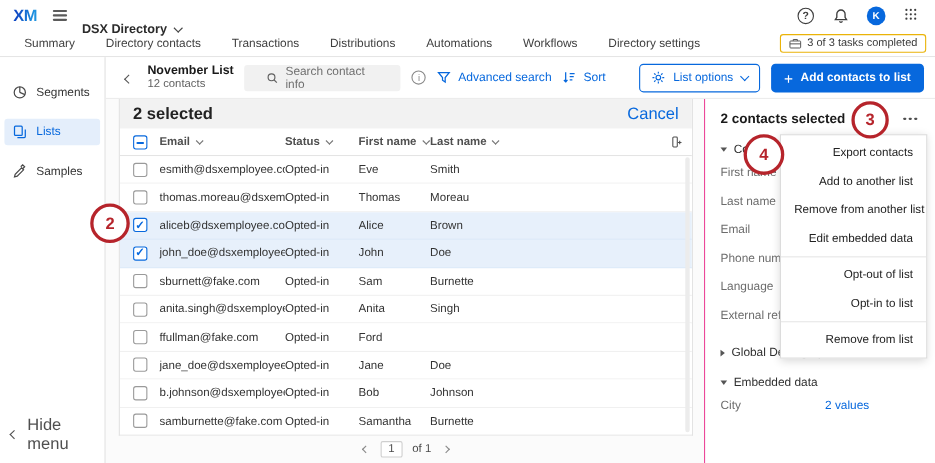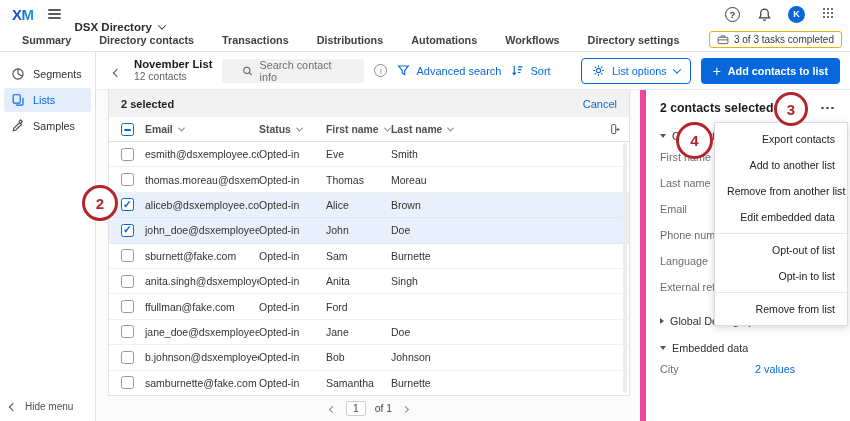--- a/index.html
+++ b/index.html
@@ -19,36 +19,36 @@
   .ico-btn { width:18px; height:18px; display:flex; align-items:center; justify-content:center; color:#3d3d3d; cursor:pointer; }
   .help-circ { width:15px; height:15px; border:1.3px solid #3d3d3d; border-radius:50%; font-size:9.5px; font-weight:700;
     display:flex; align-items:center; justify-content:center; color:#3d3d3d; }
   .avatar { width:17px; height:17px; border-radius:50%; background:#0768dd; color:#fff; font-size:9px; font-weight:700;
     display:flex; align-items:center; justify-content:center; cursor:pointer; }
   .dots9 { display:grid; grid-template-columns:repeat(3,4px); grid-template-rows:repeat(3,4px); }
   .dots9 i { width:2.3px; height:2.3px; background:#3d3d3d; border-radius:50%; }
 
   
   .tabbar { height:24px; display:flex; align-items:stretch; border-bottom:1px solid #e3e3e3; padding-left:8px; background:#fff; }
-  .tab { position:relative; padding:0 14px; font-size:10.8px; color:#3f3f3f; display:flex; align-items:center; cursor:pointer; white-space:nowrap;font-weight:bold; }
+  .tab { position:relative; padding:0 14px; font-size:10.8px; color:#3f3f3f; display:flex; align-items:center; cursor:pointer; white-space:nowrap; }
   .tab.active { color:#1a1a1a; }
   .tab.active::after { content:""; position:absolute; left:6px; right:6px; bottom:0; height:3px; border-radius:2px 2px 0 0;
     background:linear-gradient(90deg,#0b4dc0,#00b3d8); }
   .tasks-pill { margin-left:auto; margin-right:8px; align-self:center; display:flex; align-items:center; gap:5px;
     border:1px solid #eab308; border-radius:3px; padding:2px 7px; font-size:10px; color:#3a3a3a; background:#fff; cursor:pointer; }
 
   
   .bodyrow { display:flex; height:369px; }
   .sidebar { width:96px; border-right:1px solid #e1e1e1; background:#fff; position:relative; padding-top:8px; flex:none; }
-  .side-item { display:flex; align-items:center; gap:8px; height:24px; margin:2px 4px; padding:0 7px; border-radius:3px;
+  .side-item { display:flex; align-items:center; gap:8px; height:24px; margin:12px 4px; padding:0 7px; border-radius:3px;
     font-size:10.8px; color:#333; cursor:pointer; }
   .side-item svg { flex:none; color:#4a4a4a; }
   .side-item.active { background:#e4eefb; color:#0768dd; }
   .side-item.active svg { color:#0768dd; }
-  .hide-menu { position:absolute; left:10px; bottom:9px; display:flex; align-items:center; gap:9px; font-size:10px; color:#4f4f4f; cursor:pointer; }
+  .hide-menu { position:absolute; left:10px; bottom:9px; display:flex; align-items:center; gap:9px; font-size:15px; color:#4f4f4f; cursor:pointer; }
 
   .main { flex:1; display:flex; flex-direction:column; min-width:0; }
 
   
   .toolbar { height:38px; display:flex; align-items:center; gap:10px; padding:0 10px 0 14px; border-bottom:1px solid #ececec; background:#fff; }
   .chev { width:6px; height:6px; border-right:1.4px solid currentColor; border-bottom:1.4px solid currentColor; display:inline-block; }
   .chev.down { transform:rotate(45deg) translate(-1px,-1px); }
   .chev.left { transform:rotate(135deg); }
   .chev.right { transform:rotate(-45deg); }
   .back-btn { color:#555; cursor:pointer; padding:4px; }
@@ -64,21 +64,21 @@
   .btn-outline { display:flex; align-items:center; gap:7px; height:26px; padding:0 10px; border:1px solid #0768dd; border-radius:4px;
     color:#0768dd; background:#fff; font-size:10.8px; cursor:pointer; }
   .btn-primary { display:flex; align-items:center; gap:7px; height:26px; padding:0 12px; border:none; border-radius:4px;
     color:#fff; background:#0768dd; font-size:10.8px; font-weight:600; cursor:pointer; }
   .plus-g { font-size:14px; font-weight:400; line-height:1; }
 
   
   .content { flex:1; display:flex; min-height:0; }
   .table-area { flex:1; min-width:0; background:#fbfbfb; padding:0 10px 0 12px; }
   .table-card { height:306px; background:#fff; border:1px solid #e3e3e3; border-top:none; overflow:hidden; position:relative; }
-  .sel-bar { height:27px; background:#f2f2f2; display:flex; align-items:center; padding:0 12px; font-size:11px; }
+  .sel-bar { height:27px; background:#f2f2f2; display:flex; align-items:center; padding:0 12px; font-size:15px; }
   .sel-bar .txt { font-weight:700; color:#222; }
   .sel-bar .cancel { margin-left:auto; color:#0768dd; cursor:pointer; }
   .tgrid { display:grid; grid-template-columns:36px 114px 67px 65px 1fr 30px; align-items:center; }
   .thead { height:25px; border-bottom:1px solid #e2e2e2; font-size:10.4px; color:#4f4f4f; font-weight:600; background:#fff; }
   .thead .hc { display:flex; align-items:center; gap:6px; cursor:pointer; }
   .thead .chev { width:5px; height:5px; color:#777; }
   .trow { height:25.4px; font-size:10.5px; color:#333; border-bottom:1px solid #f0f0f0; background:#fff; cursor:pointer; }
   .trow.sel { background:#e7f0fb; border-bottom-color:#dbe8f8; }
   .cellpad { padding-right:6px; white-space:nowrap; overflow:hidden; text-overflow:clip; }
   .cb-wrap { display:flex; justify-content:center; }
@@ -87,21 +87,21 @@
   .cb.checked::after { content:"\2713"; position:absolute; left:1.5px; top:-1.5px; color:#0768dd; font-size:10.5px; font-weight:700; }
   .cb.indet { border-color:#0768dd; }
   .cb.indet::after { content:""; position:absolute; left:2px; right:2px; top:5px; height:2px; background:#0768dd; border-radius:1px; }
   .colopt { display:flex; justify-content:center; color:#4f4f4f; cursor:pointer; }
   .vscroll { position:absolute; top:53px; right:2px; bottom:2px; width:4px; background:#ececec; border-radius:2px; }
   .pagi { height:25px; display:flex; align-items:center; justify-content:center; gap:9px; font-size:10.4px; color:#4a4a4a; }
   .pagi .pg-chev { color:#8a8a8a; cursor:pointer; padding:2px; }
   .pagi .pnum { border:1px solid #cfcfcf; border-radius:2px; padding:1px 6px; background:#fff; }
 
   
-  .rpanel { width:210px; flex:none; border-left:6px solid #ec4899; background:#fff; position:relative; padding:11px 14px; font-size:10.8px; }
+  .rpanel { width:210px; flex:none; border-left:1px solid #ec4899; background:#fff; position:relative; padding:11px 14px; font-size:10.8px; }
   .rp-head { display:flex; align-items:center; }
   .rp-title { font-size:12.3px; font-weight:700; color:#1a1a1a; }
   .rp-more { margin-left:auto; display:flex; gap:2.5px; padding:4px 2px; cursor:pointer; }
   .rp-more i { width:2.6px; height:2.6px; border-radius:50%; background:#4f4f4f; }
   .sec-head { display:flex; align-items:center; gap:6px; color:#2f2f2f; cursor:pointer; margin-top:15px; }
   .tri { width:0; height:0; display:inline-block; }
   .tri.down { border-left:3.5px solid transparent; border-right:3.5px solid transparent; border-top:4.5px solid #555; }
   .tri.rightp { border-top:3.5px solid transparent; border-bottom:3.5px solid transparent; border-left:4.5px solid #555; }
   .field-row { display:flex; align-items:center; height:26px; color:#6c6c6c; }
   .field-row .fl { width:95px; flex:none; white-space:nowrap; overflow:hidden; }

